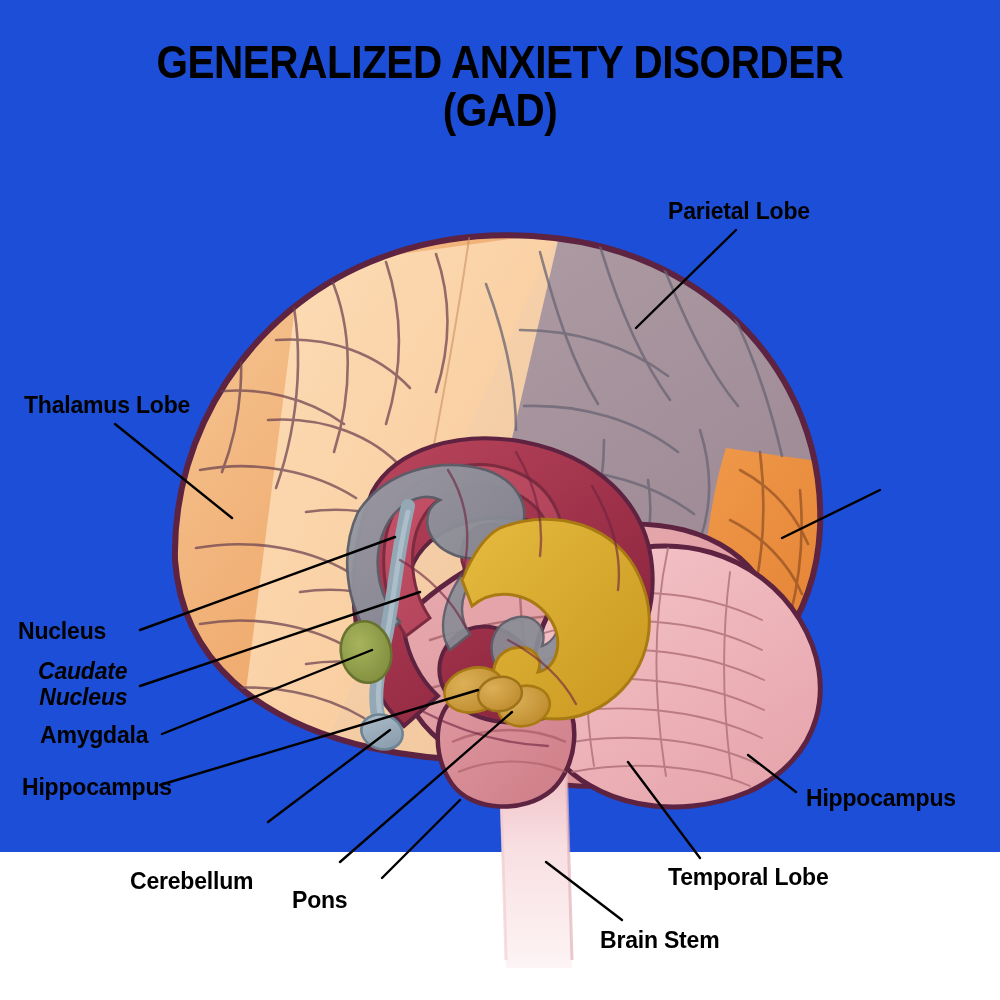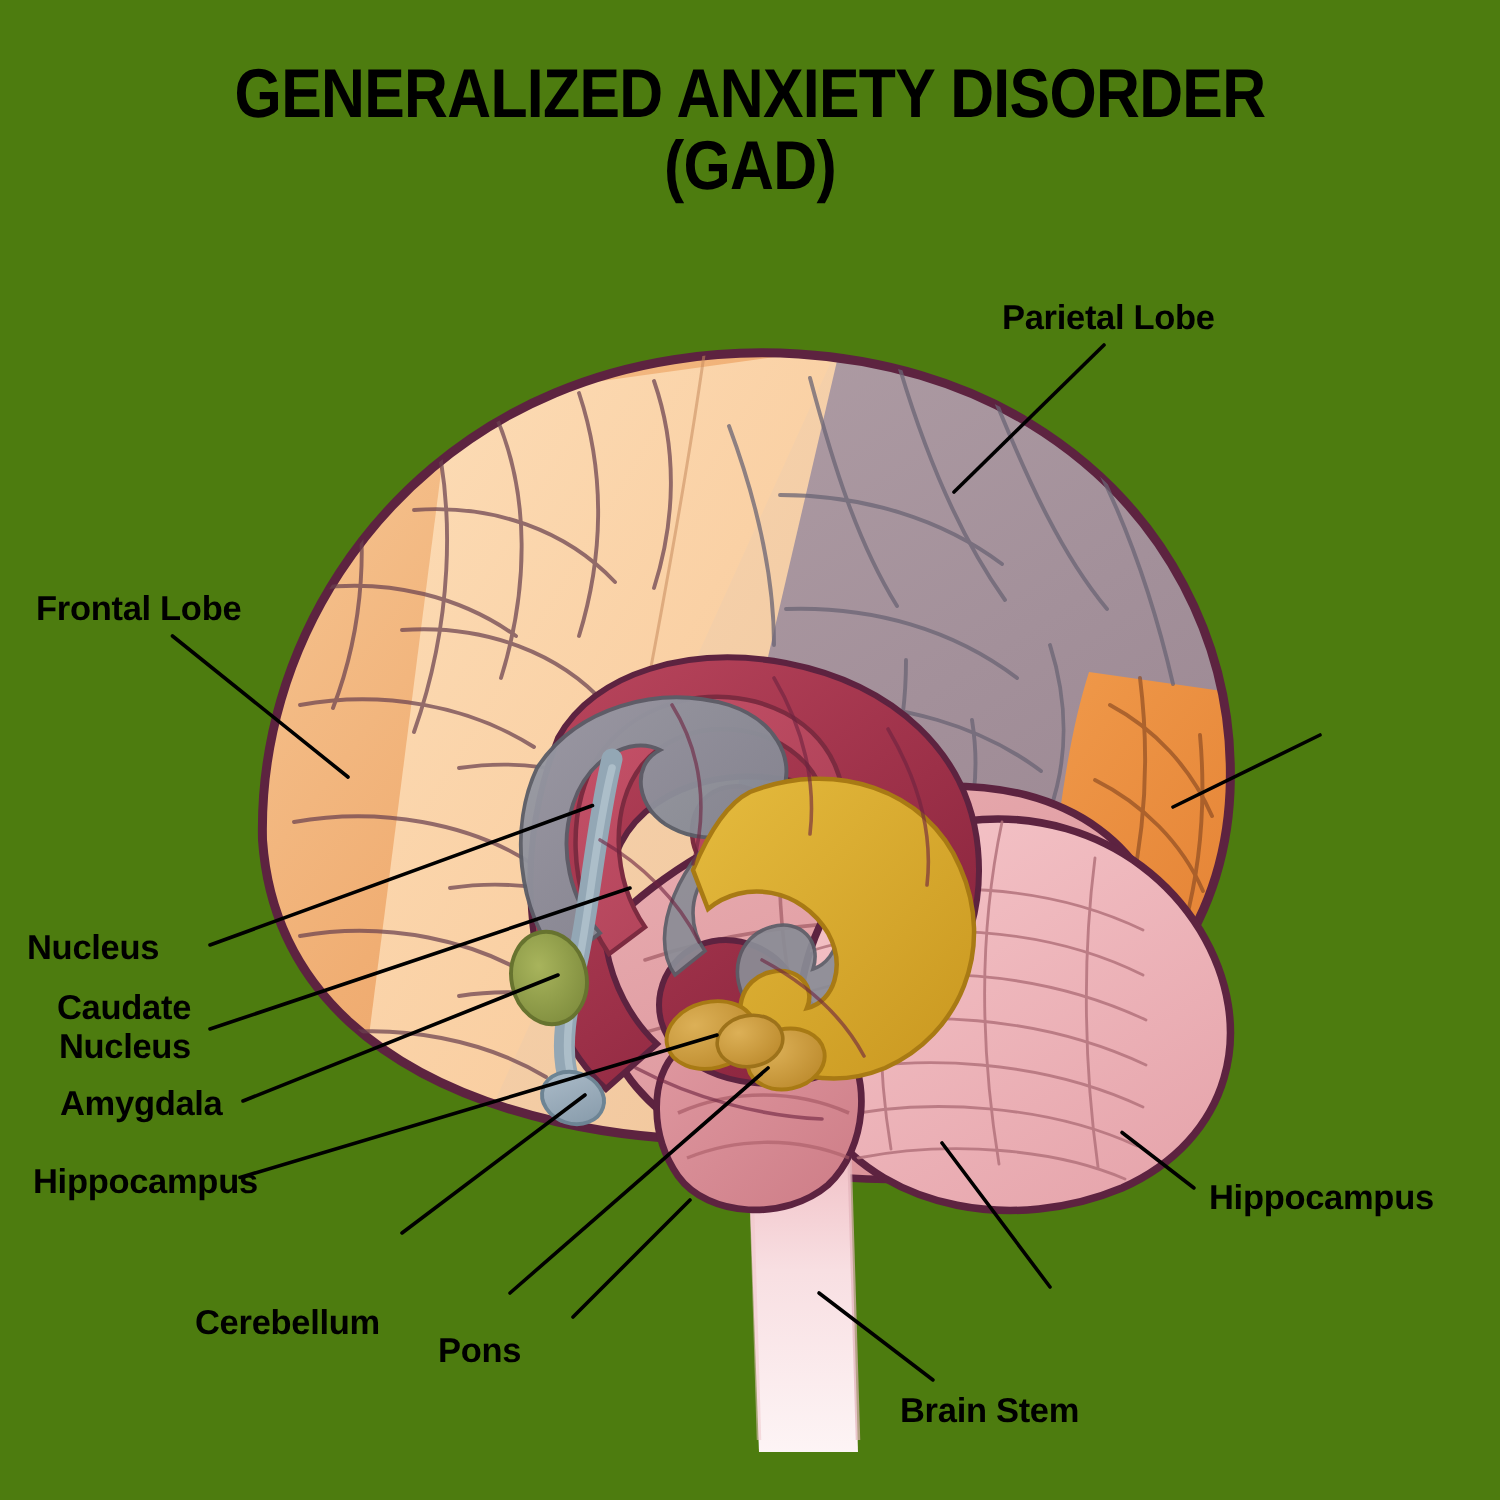--- a/index.html
+++ b/index.html
@@ -1,18 +1,18 @@
 <!DOCTYPE html>
 <html><head>
 <meta charset="utf-8">
 <style>
   html,body{margin:0;padding:0;background:#ffffff;}
   body{width:1000px;height:1000px;overflow:hidden;
        font-family:"Liberation Sans","DejaVu Sans",sans-serif;}
-  #stage{position:relative;width:1000px;height:1000px;background:#4d7c0f;}
+  #stage{position:relative;width:1000px;height:852px;background:#1d4ed8;}
 
   #title{
     position:absolute; left:0; top:38px; width:1000px;
     text-align:center; color:#000;
     font-weight:bold; font-size:46px; line-height:48px;
     letter-spacing:-0.5px;
     transform:scaleX(0.88); transform-origin:50% 0;
   }
   #title .l2{display:block;}
 
@@ -352,25 +352,26 @@
       <line x1="340" y1="862" x2="512" y2="712"></line>
       <line x1="382" y1="878" x2="460" y2="800"></line>
       <line x1="736" y1="230" x2="636" y2="328"></line>
       <line x1="880" y1="490" x2="782" y2="538"></line>
       <line x1="796" y1="792" x2="748" y2="755"></line>
       <line x1="700" y1="858" x2="628" y2="762"></line>
       <line x1="622" y1="920" x2="546" y2="862"></line>
     </g>
   </svg>
 
-  <div class="lbl r" style="left:24px;top:392px;">Frontal Lobe</div>
+  <div class="lbl r" style="left:24px;top:392px;">Thalamus Lobe</div>
   <div class="lbl r" style="left:18px;top:618px;">Nucleus</div>
-  <div class="lbl r" style="left:38px;top:658px;">Caudate
+  <div class="lbl r" style="left:38px;top:658px;font-style:italic;">Caudate
 Nucleus</div>
   <div class="lbl r" style="left:40px;top:722px;">Amygdala</div>
   <div class="lbl r" style="left:22px;top:774px;">Hippocampus</div>
   <div class="lbl r" style="left:130px;top:868px;">Cerebellum</div>
   <div class="lbl r" style="left:292px;top:887px;">Pons</div>
   <div class="lbl r" style="left:668px;top:198px;">Parietal Lobe</div>
   <div class="lbl r" style="left:806px;top:785px;">Hippocampus</div>
+  <div class="lbl r" style="left:668px;top:864px;">Temporal Lobe</div>
   <div class="lbl r" style="left:600px;top:927px;">Brain Stem</div>
 
 </div>
 
 </body></html>

